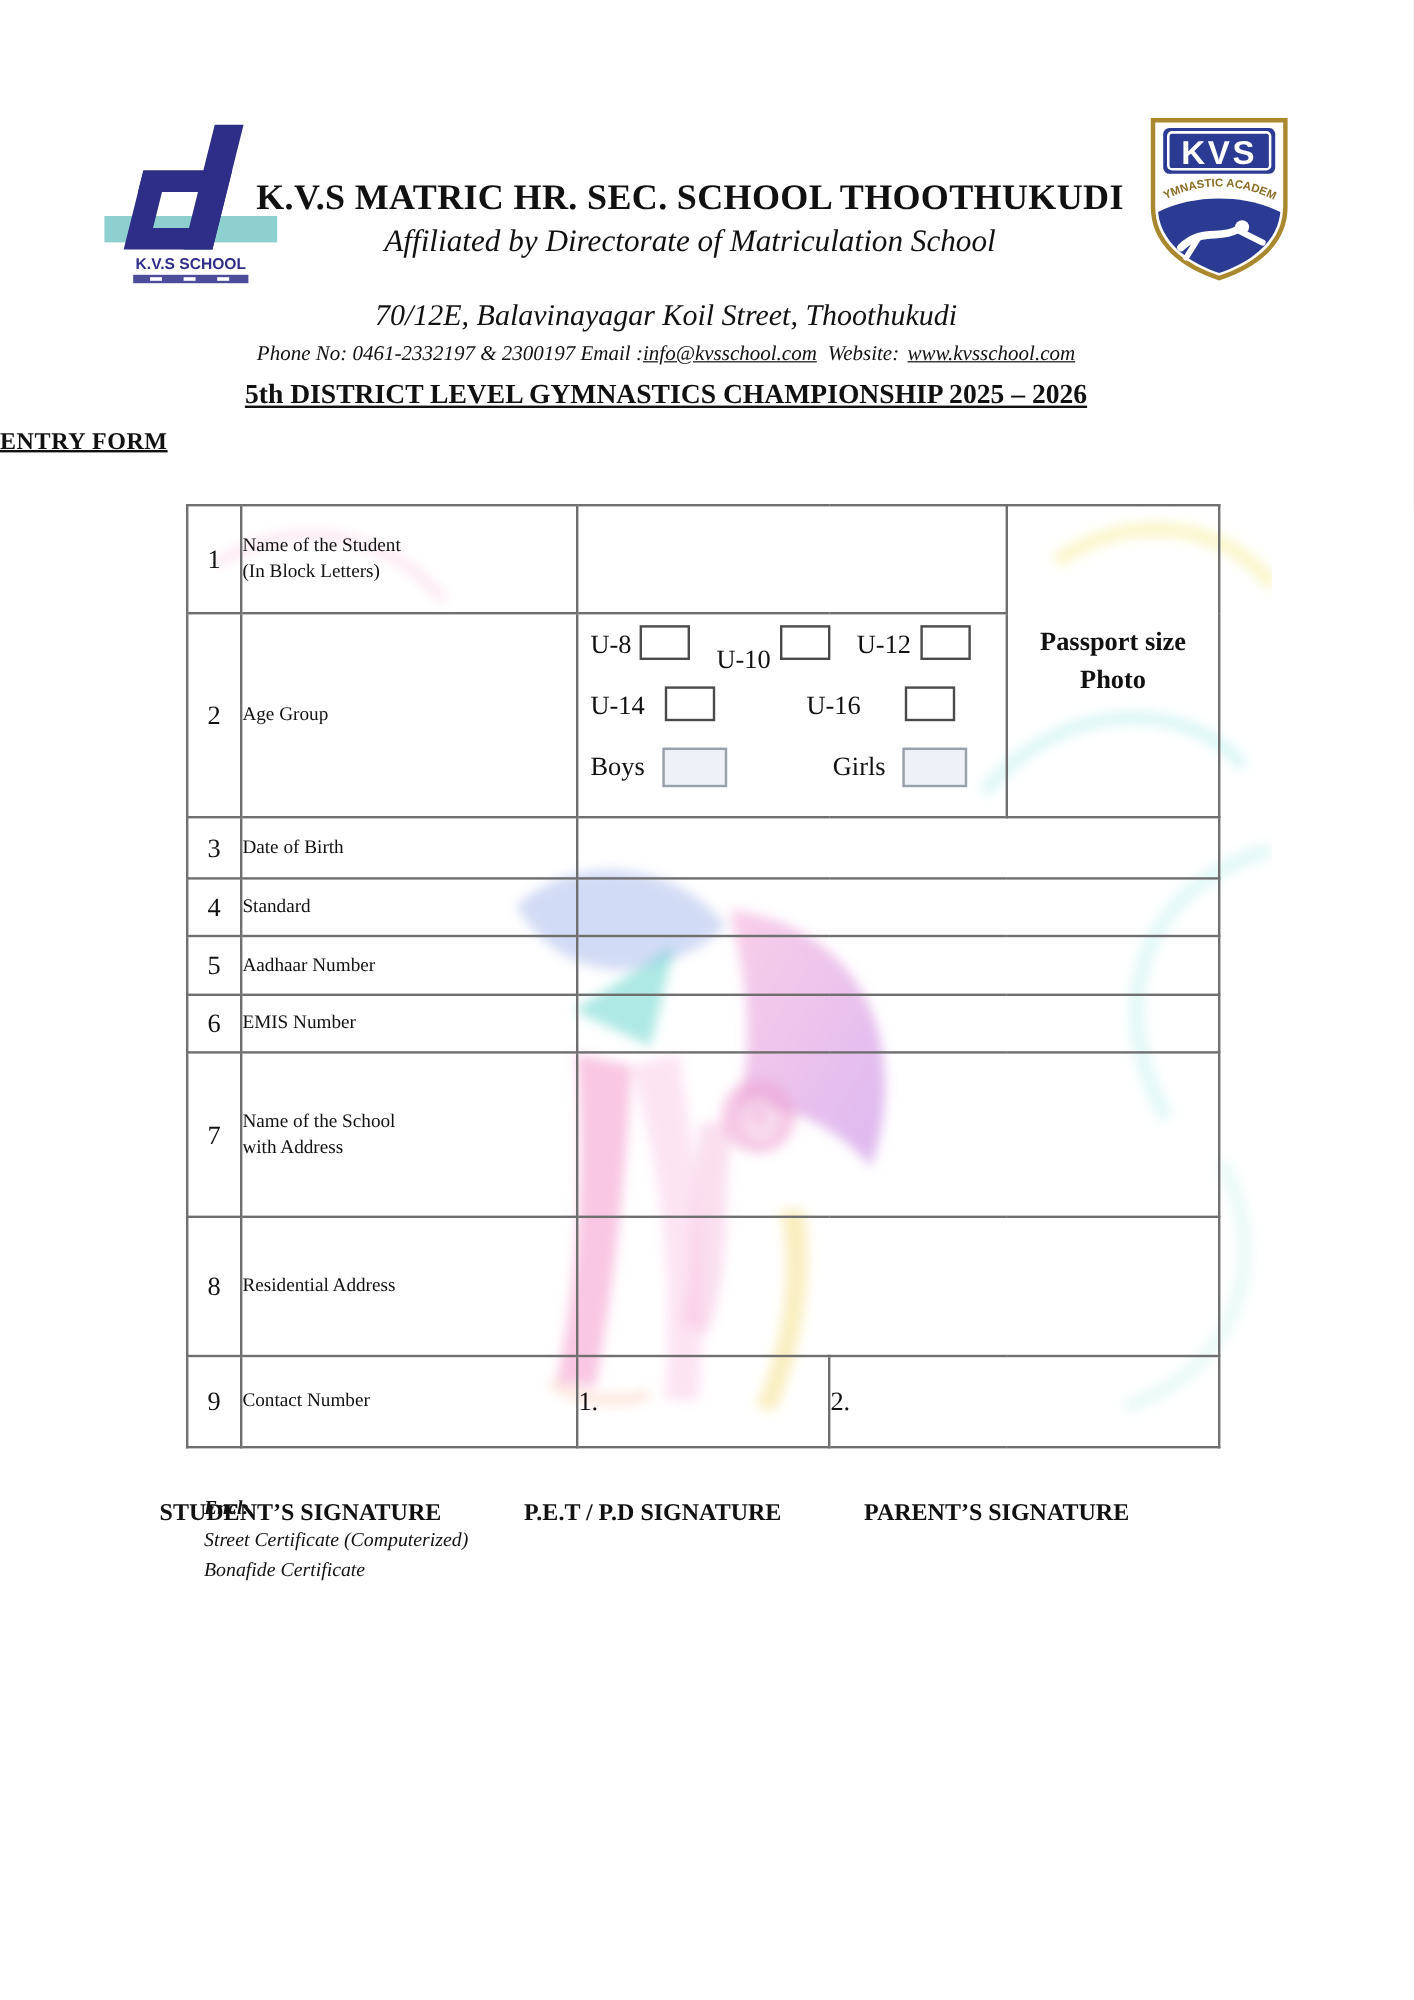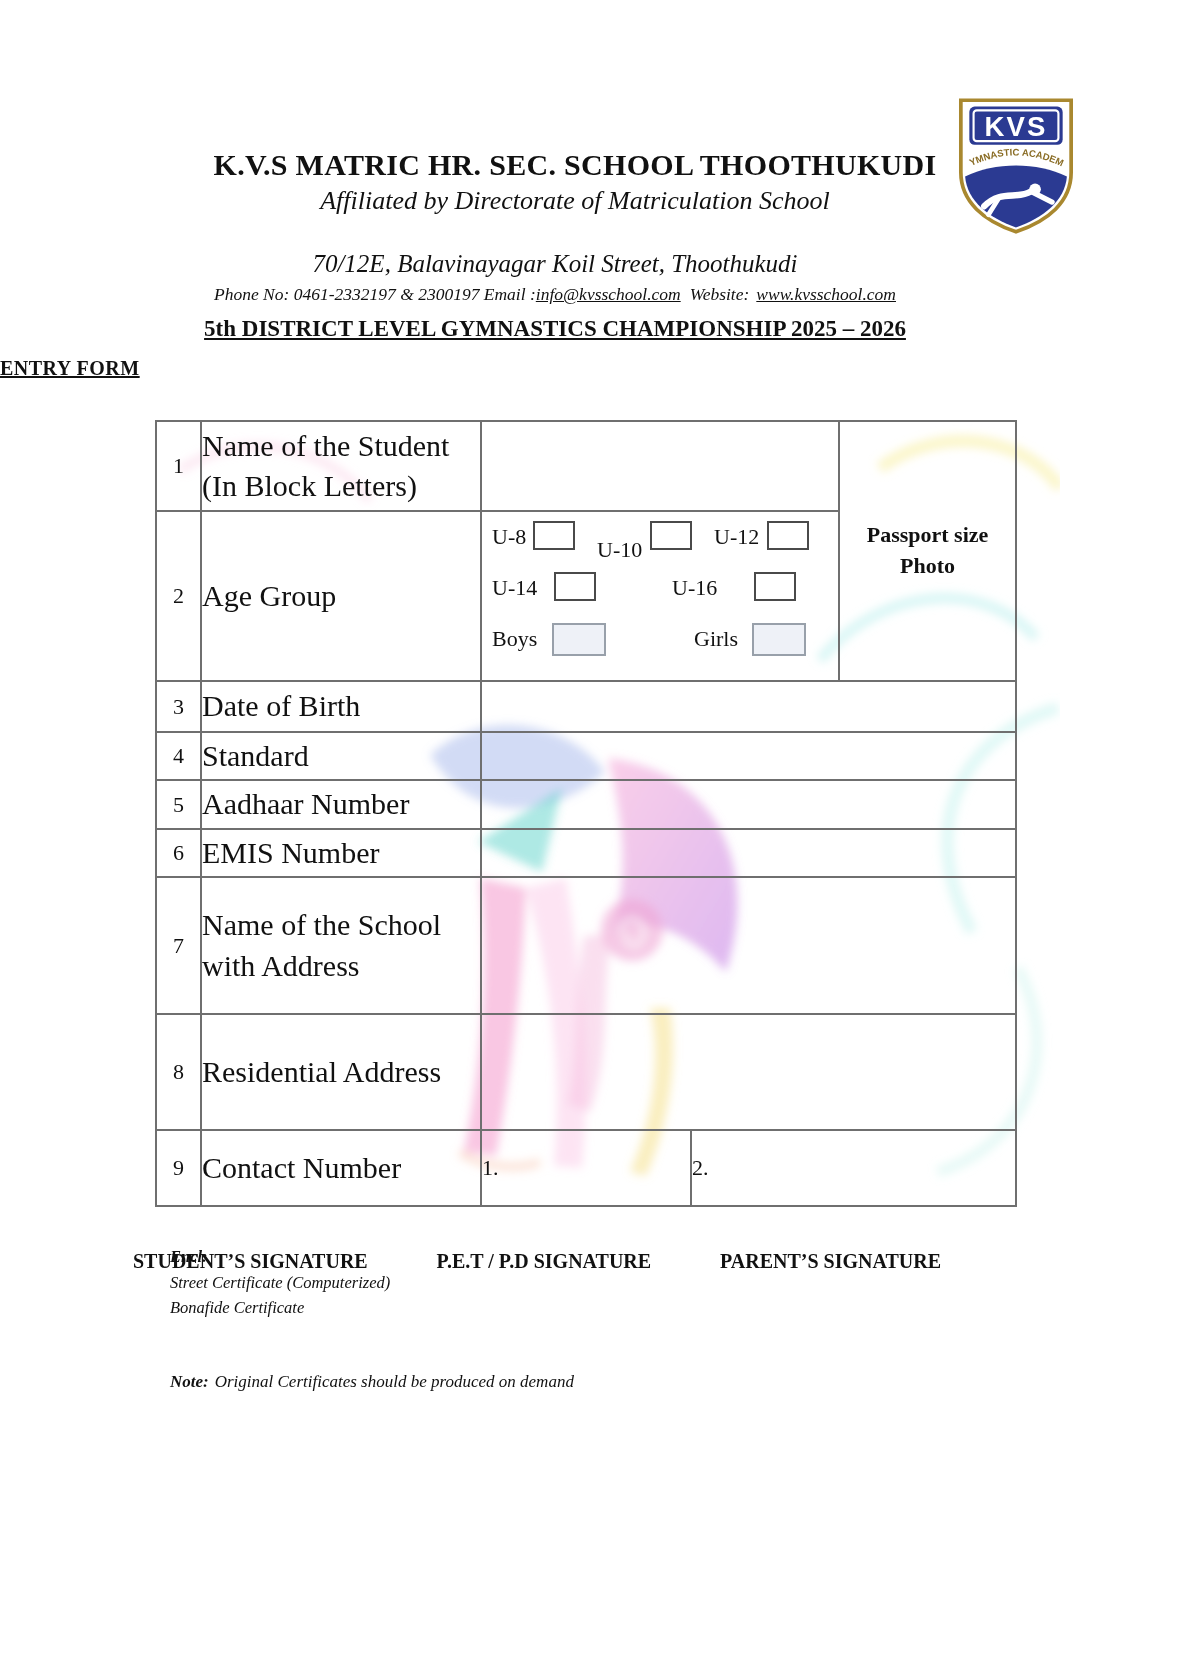--- a/index.html
+++ b/index.html
@@ -23,21 +23,21 @@
   .title-sub{position:absolute;left:0;top:357px;width:1110px;text-align:left;font-size:20px;font-weight:bold;text-decoration:underline;letter-spacing:.5px;}
   
   .watermark{position:absolute;left:180px;top:410px;width:880px;height:820px;z-index:0;pointer-events:none;}
   
   table.form-table{
     position:absolute;left:155px;top:420px;width:860px;z-index:2;
     border-collapse:collapse;table-layout:fixed;background:transparent;
   }
   table.form-table td{border:2px solid #6f6f6f;padding:0;vertical-align:middle;}
   td.num{text-align:center;font-size:22px;}
-  td.lbl{padding-left:13px;font-size:30px;line-height:1.35;}
+  td.lbl{padding-left:13px;font-size:16px;line-height:1.35;}
   td.val{background:transparent;}
   td.photo{text-align:center;font-size:22px;font-weight:bold;vertical-align:top;padding-top:48px;line-height:1.4;}
   td.contact-cell{padding-left:14px;font-size:22px;}
   
   .cb-wrap{position:relative;height:168px;font-size:22px;}
   .cb-wrap .t{position:absolute;}
   .cbox{position:absolute;width:42px;height:29px;border:2px solid #4a4a4a;background:#fff;box-sizing:border-box;}
   .gbox{position:absolute;width:54px;height:33px;border:2px solid #98a0aa;background:#eef1f7;box-sizing:border-box;}
   
   .signatures{position:absolute;left:133px;top:1250px;width:808px;display:flex;justify-content:space-between;font-size:20px;font-weight:bold;z-index:2;}
@@ -45,20 +45,35 @@
   .encl .encl-title{font-weight:bold;}
   .note{position:absolute;left:170px;top:1372px;font-size:17px;font-style:italic;z-index:2;}
   .note .note-label{font-weight:bold;}
   .note .note-text{margin-left:6px;}
 </style>
 </head>
 <body>
 
 <div class="page">
 
+  <div class="logo-left">
+    <svg viewBox="0 0 148 148" width="148" height="148">
+      <rect x="2" y="82" width="144" height="22" fill="#8ed0cf"></rect>
+      <g transform="translate(74,62) skewX(-14) translate(-74,-62)">
+        <rect x="80" y="6" width="24" height="104" fill="#2e2d88"></rect>
+        <path fill-rule="evenodd" fill="#2e2d88" d="M30 44 H104 V110 H30 Z M50 62 H84 V92 H50 Z"></path>
+        <rect x="30" y="44" width="50" height="18" fill="#2e2d88"></rect>
+      </g>
+      <text x="74" y="126" text-anchor="middle" font-family="Liberation Sans, sans-serif" font-size="13" font-weight="bold" fill="#2e2d88">K.V.S SCHOOL</text>
+      <rect x="26" y="131" width="96" height="7" fill="#2e2d88" opacity="0.85"></rect>
+      <rect x="40" y="133" width="10" height="3" fill="#ffffff"></rect>
+      <rect x="68" y="133" width="10" height="3" fill="#ffffff"></rect>
+      <rect x="96" y="133" width="10" height="3" fill="#ffffff"></rect>
+    </svg>
+  </div>
 
   <div class="badge-right">
     <svg viewBox="0 0 120 132" width="128" height="140">
       <path d="M8 4 H112 V72 C112 100 90 118 60 128 C30 118 8 100 8 72 Z" fill="#ffffff" stroke="#a9882f" stroke-width="3.5"></path>
       <rect x="16" y="10" width="88" height="36" rx="5" fill="#2b3a92"></rect>
       <rect x="20" y="13.5" width="80" height="29" rx="3" fill="none" stroke="#ffffff" stroke-width="2"></rect>
       <text x="60" y="38" text-anchor="middle" font-family="Liberation Sans, sans-serif" font-size="26" font-weight="bold" fill="#ffffff" letter-spacing="2">KVS</text>
       <defs>
           <path id="arcPath" d="M18 66 Q60 46 102 66"></path>
         </defs>
@@ -210,17 +225,14 @@
     <span>P.E.T / P.D SIGNATURE</span>
     <span>PARENT’S SIGNATURE</span>
   </div>
 
   <div class="encl">
     <div class="encl-title">Encl:</div>
     <div>Street Certificate (Computerized)</div>
     <div>Bonafide Certificate</div>
   </div>
 
-  <div class="note">
-    <span class="note-label">Note:</span><span class="note-text">Original Certificates should be produced on demand</span>
-  </div>
 
 </div>
 
 </body></html>

